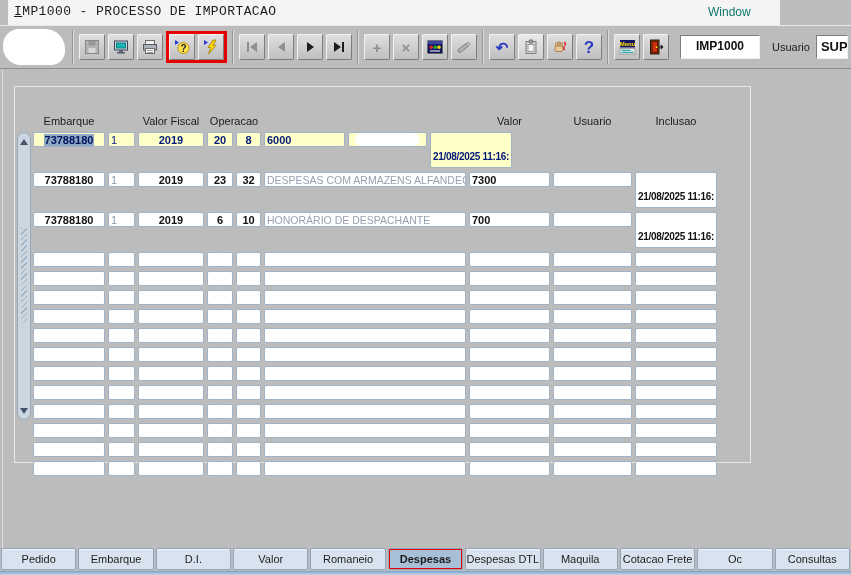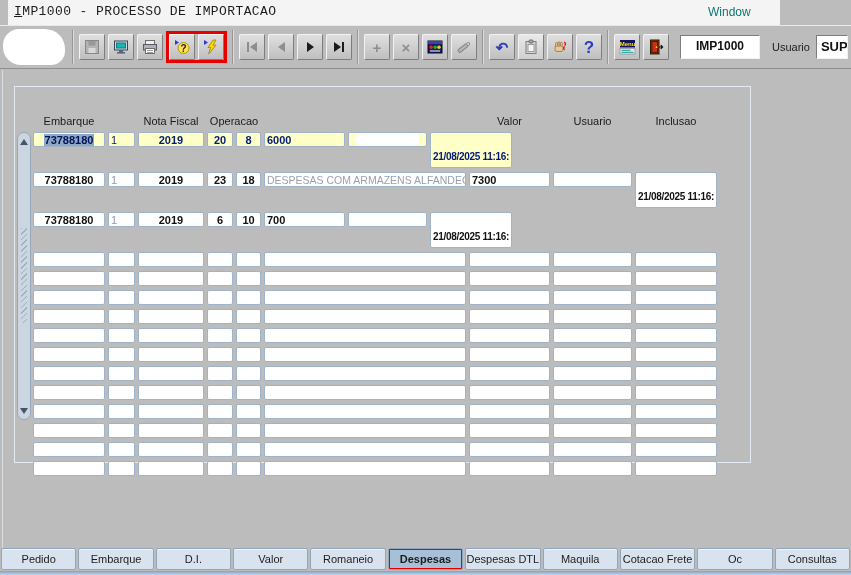--- a/index.html
+++ b/index.html
@@ -276,21 +276,21 @@
   <div class="usrfield">SUPORTE@</div>
 </div>
 
 <div class="leftedge"></div>
 
 <div class="panel">
 
   <div class="hdrrow">
     <div class="hcell w0">Embarque</div>
     <div class="hcell w1"></div>
-    <div class="hcell w2">Nota Fiscal</div>
+    <div class="hcell w2">Valor Fiscal</div>
     <div class="hcell wop">Operacao</div>
     <div class="hcell w5"></div>
     <div class="hcell w6">Valor</div>
     <div class="hcell w7">Usuario</div>
     <div class="hcell w8">Inclusao</div>
   </div>
 
   <div class="vscroll">
     <div class="vsbtn vsup">
         <span class="tri-u"></span>
@@ -314,35 +314,36 @@
           <span class="redact"></span>
         </div>
       <div class="cell w8 c-inc">21/08/2025 11:16:</div>
     </div>
 
     <div class="grow">
       <div class="cell w0 c-ctr">73788180</div>
       <div class="cell w1 c-seq">1</div>
       <div class="cell w2 c-ctr">2019</div>
       <div class="cell w3 c-ctr">23</div>
-      <div class="cell w4 c-ctr">18</div>
+      <div class="cell w4 c-ctr">32</div>
       <div class="cell w5 c-desc">DESPESAS COM ARMAZENS ALFANDEGADO</div>
       <div class="cell w6 c-rgt">7300</div>
       <div class="cell w7">
           <span class="redact"></span>
         </div>
       <div class="cell w8 c-inc">21/08/2025 11:16:</div>
     </div>
 
     <div class="grow">
       <div class="cell w0 c-ctr">73788180</div>
       <div class="cell w1 c-seq">1</div>
       <div class="cell w2 c-ctr">2019</div>
       <div class="cell w3 c-ctr">6</div>
       <div class="cell w4 c-ctr">10</div>
+      <div class="cell w5 c-desc">HONORÁRIO DE DESPACHANTE</div>
       <div class="cell w6 c-rgt">700</div>
       <div class="cell w7">
           <span class="redact"></span>
         </div>
       <div class="cell w8 c-inc">21/08/2025 11:16:</div>
     </div>
 
   <div class="grow">
     <div class="cell w0"></div>
     <div class="cell w1"></div>

